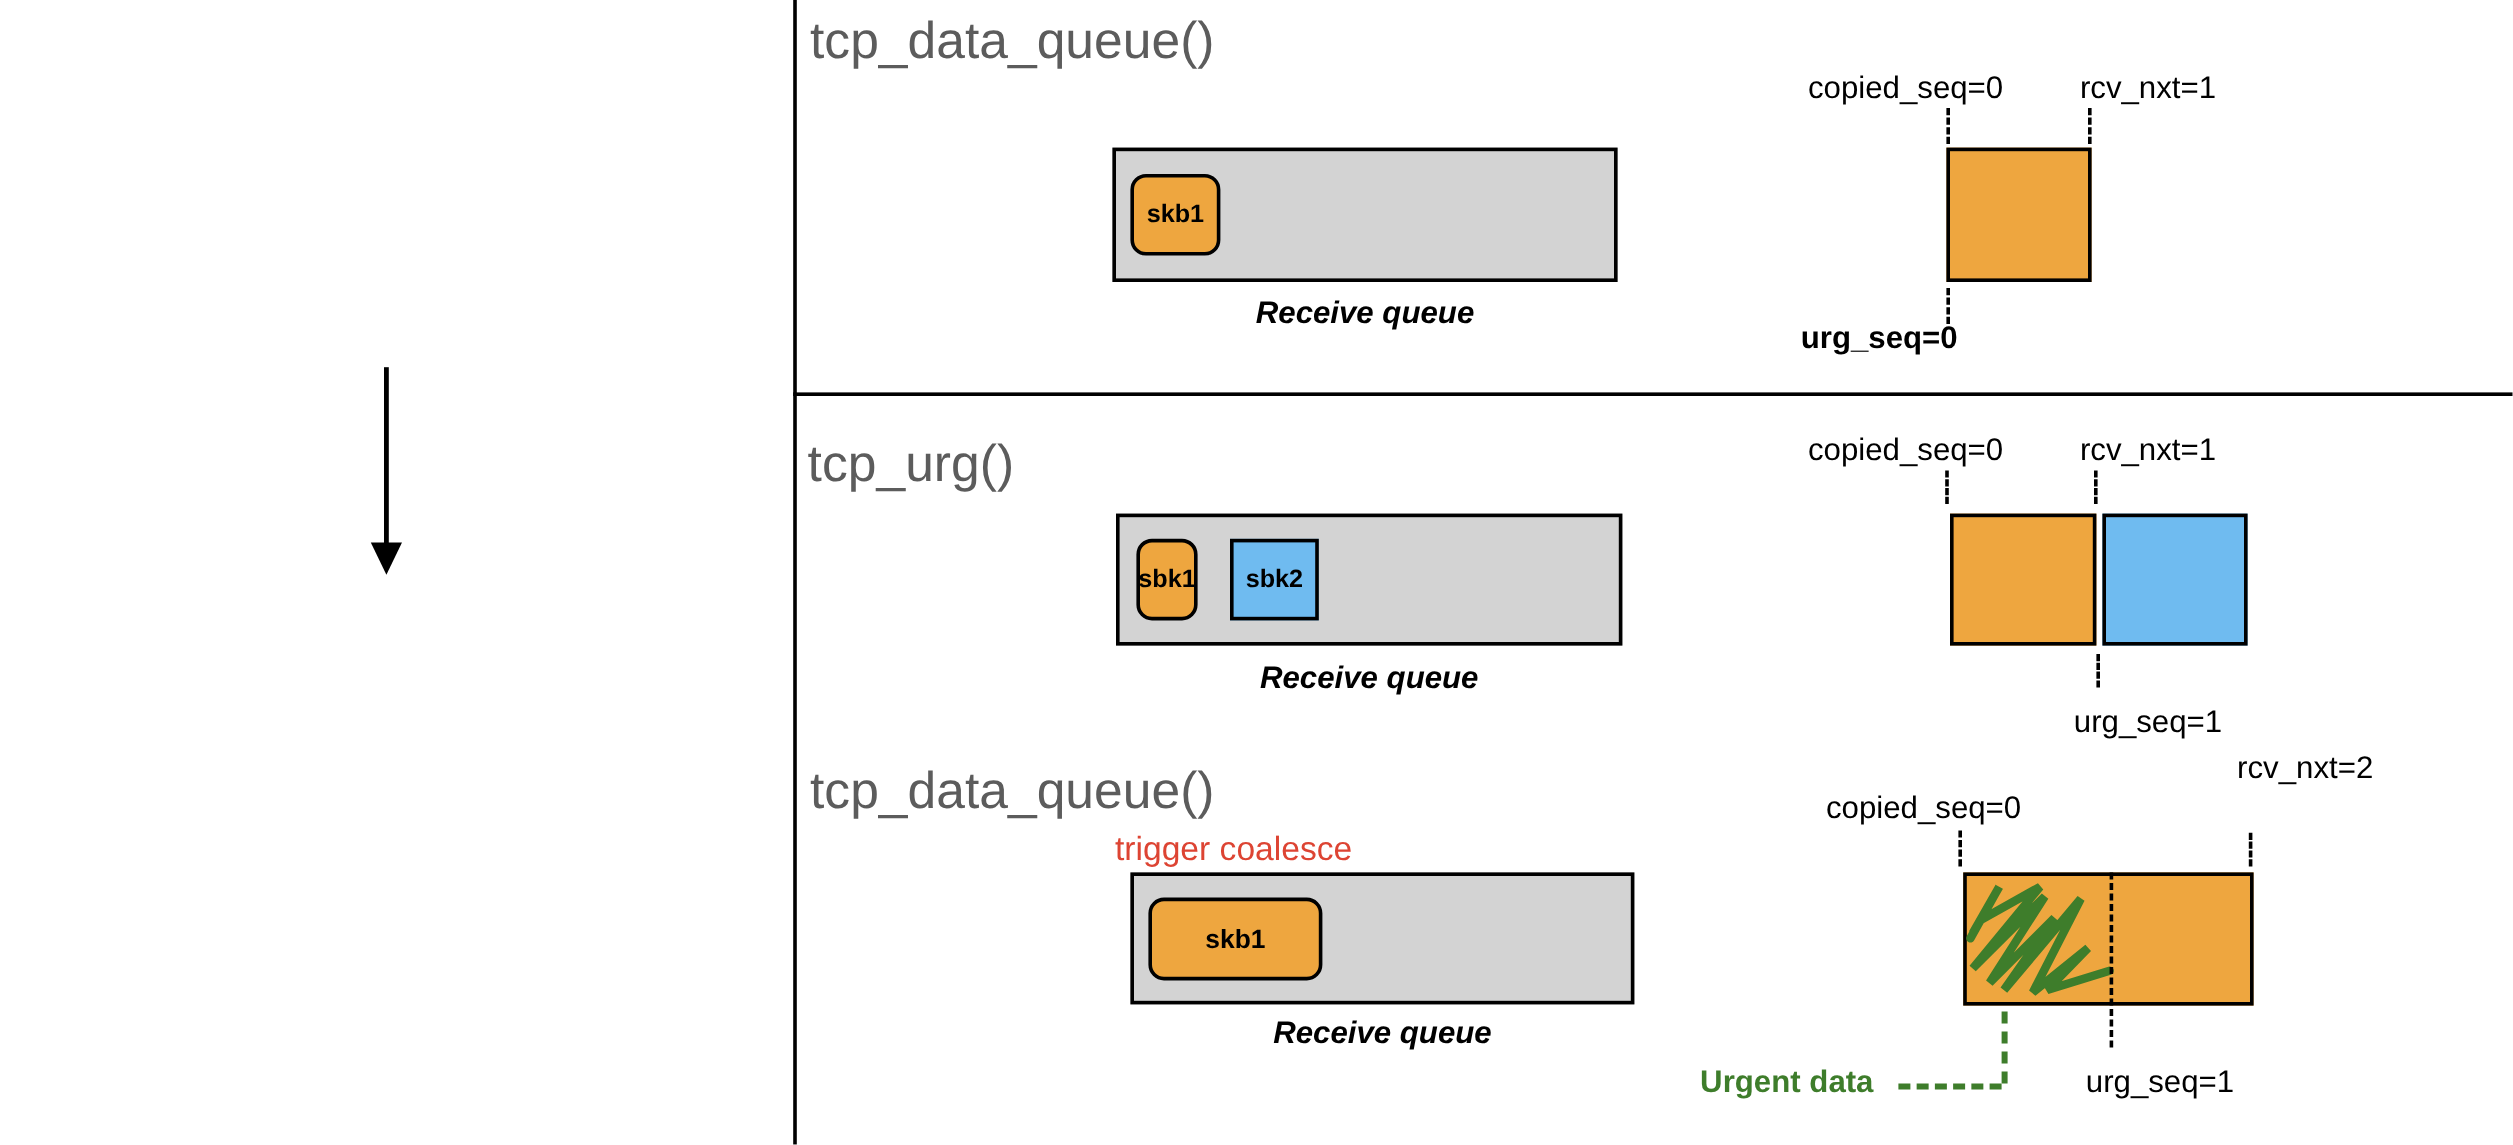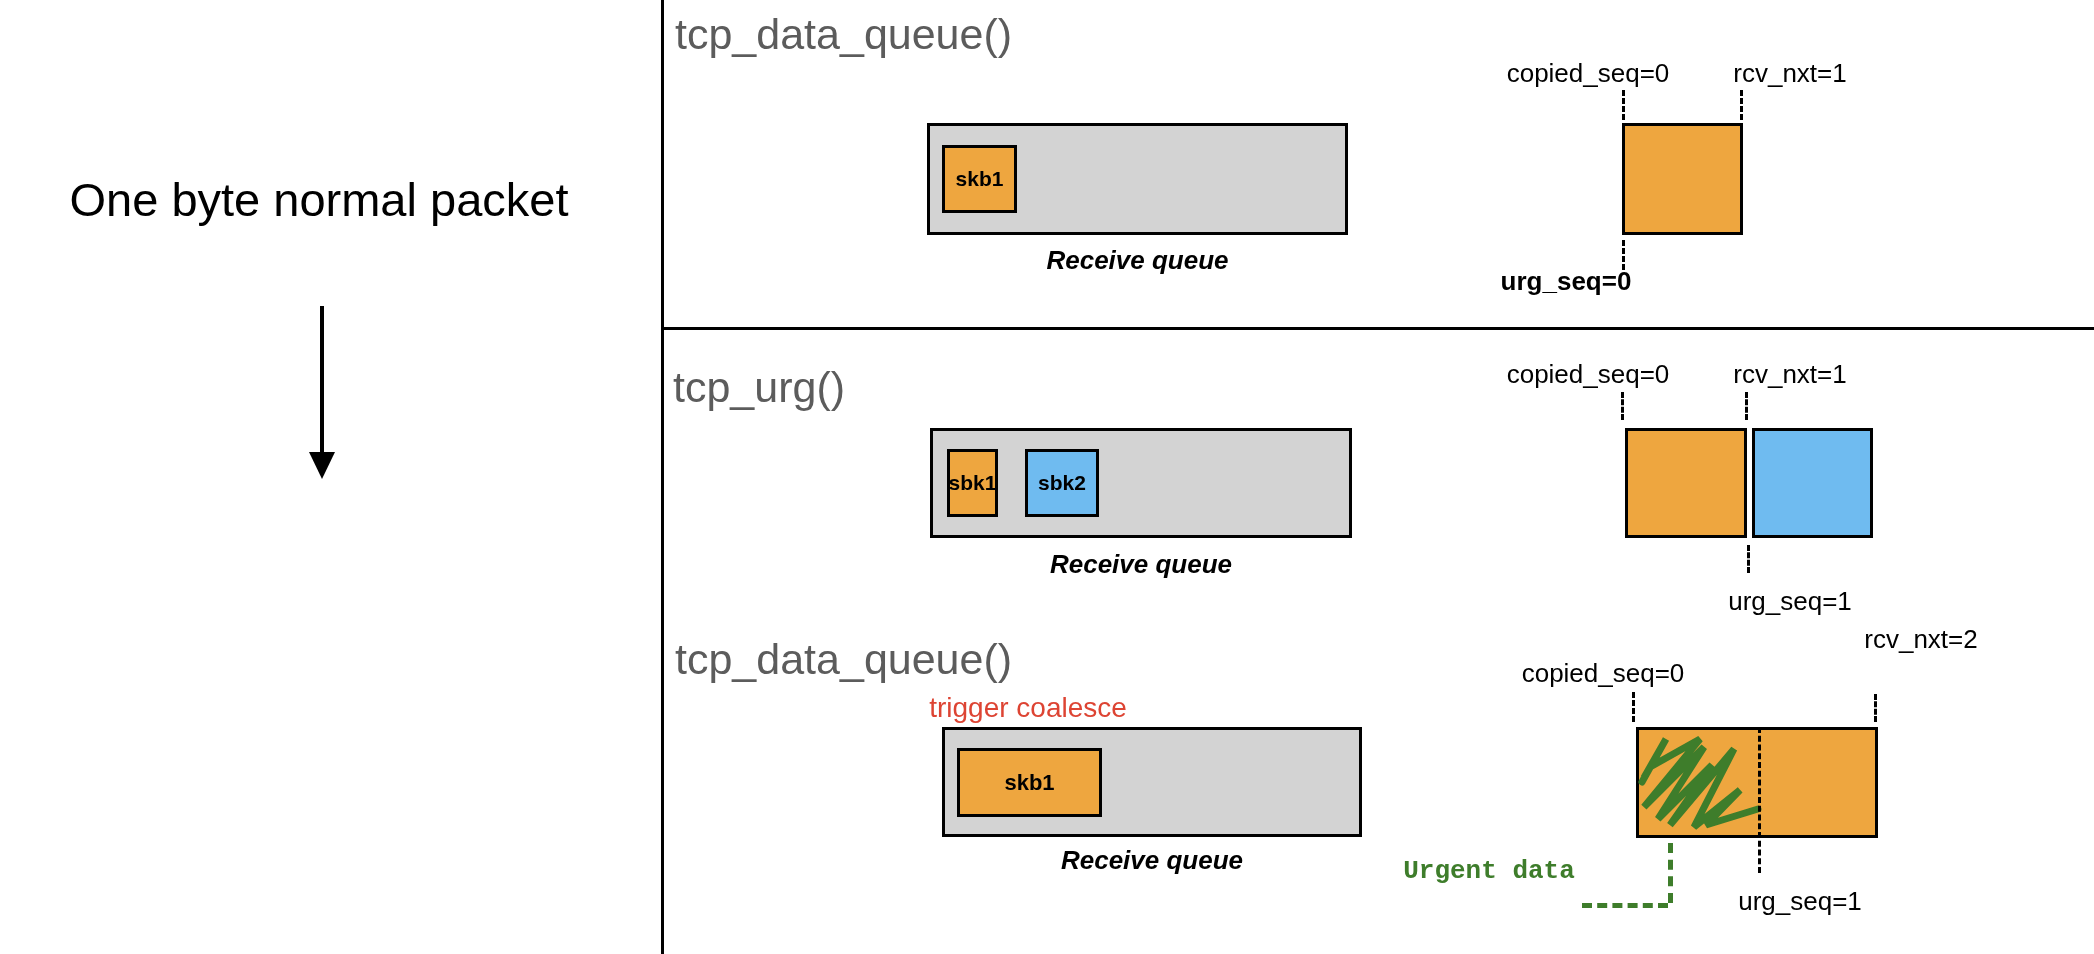--- a/index.html
+++ b/index.html
@@ -13,41 +13,40 @@
   .hline{position:absolute;background:#000;height:3px;}
   
   .big-label{position:absolute;font-size:47px;color:#000;text-align:center;white-space:nowrap;}
   .arrow-line{position:absolute;width:4px;background:#000;}
   .arrow-head{position:absolute;width:0;height:0;border-left:13px solid transparent;border-right:13px solid transparent;border-top:27px solid #000;}
   
   .func{position:absolute;font-size:43px;color:var(--label_gray,#5c5c5c);white-space:nowrap;}
   
   .queue{position:absolute;background:var(--queue_gray,#d3d3d3);border:3px solid #000;box-sizing:border-box;}
   .block{position:absolute;border:3px solid #000;box-sizing:border-box;display:flex;align-items:center;justify-content:center;font-weight:bold;font-size:21px;}
-  .block.orange{background:var(--orange,#eea63f);}
+  .block.orange{background:var(--orange,#eea63f);border-radius:13px;}
   .block.blue{background:var(--blue,#6fbbf0);}
   .caption{position:absolute;font-weight:bold;font-size:26px;text-align:center;white-space:nowrap;font-style:italic;}
   .note{position:absolute;font-size:28px;color:var(--red,#dd4433);text-align:center;width:224px;white-space:nowrap;}
   
   .seq-block{position:absolute;border:3px solid #000;box-sizing:border-box;}
   .seq-block.orange{background:var(--orange,#eea63f);}
   .seq-block.blue{background:var(--blue,#6fbbf0);}
   .anno{position:absolute;font-size:26px;color:#000;text-align:center;width:200px;white-space:nowrap;}
   .vdash{position:absolute;width:0;border-left:3px dashed #000;}
   .gvdash{position:absolute;width:0;border-left:5px dashed var(--green,#3e7d2b);}
   .ghdash{position:absolute;height:0;border-top:5px dashed var(--green,#3e7d2b);}
   .urgent{position:absolute;font-weight:bold;font-size:26px;color:var(--green,#3e7d2b);text-align:center;width:200px;white-space:nowrap;}
   svg{display:block;}
 </style>
 </head>
 <body>
 
 <div id="canvas">
 
-  <div class="big-label" style="left:28px;top:172px;width:582px;">One byte normal packet</div>
   <div>
     <div class="arrow-line" style="left:320px;top:306px;height:148px;"></div>
     <div class="arrow-head" style="left:309px;top:452px;"></div>
   </div>
 
   <div class="vline" style="left:661px;top:0;height:954px;"></div>
   <div class="hline" style="left:661px;top:327px;width:1433px;"></div>
 
   <div class="func" style="left:675px;top:10px;">tcp_data_queue()</div>
 
@@ -103,16 +102,16 @@
   <div class="vdash" style="left:1874px;top:694px;height:28px;"></div>
 
   <div class="seq-block orange" style="left:1636px;top:727px;width:242px;height:111px;"></div>
   <svg class="abs" style="left:1636px;top:727px;" width="128" height="111" viewBox="0 0 128 111">
     <polyline points="6,55 30,12 14,40 64,12 8,80 68,20 22,92 76,38 34,98 98,22 58,100 104,63 70,98 122,82" fill="none" stroke="#3E7D2B" stroke-width="7" stroke-linecap="round"></polyline>
   </svg>
   <div class="vdash" style="left:1758px;top:727px;height:146px;"></div>
 
   <div class="gvdash" style="left:1668px;top:843px;height:60px;"></div>
   <div class="ghdash" style="left:1582px;top:903px;width:86px;"></div>
-  <div class="urgent" style="left:1389px;top:856px;font-family:Liberation Mono, monospace;">Urgent data</div>
+  <div class="urgent" style="left:1389px;top:886px;">Urgent data</div>
   <div class="anno" style="left:1700px;top:886px;">urg_seq=1</div>
 
 </div>
 
 </body></html>

